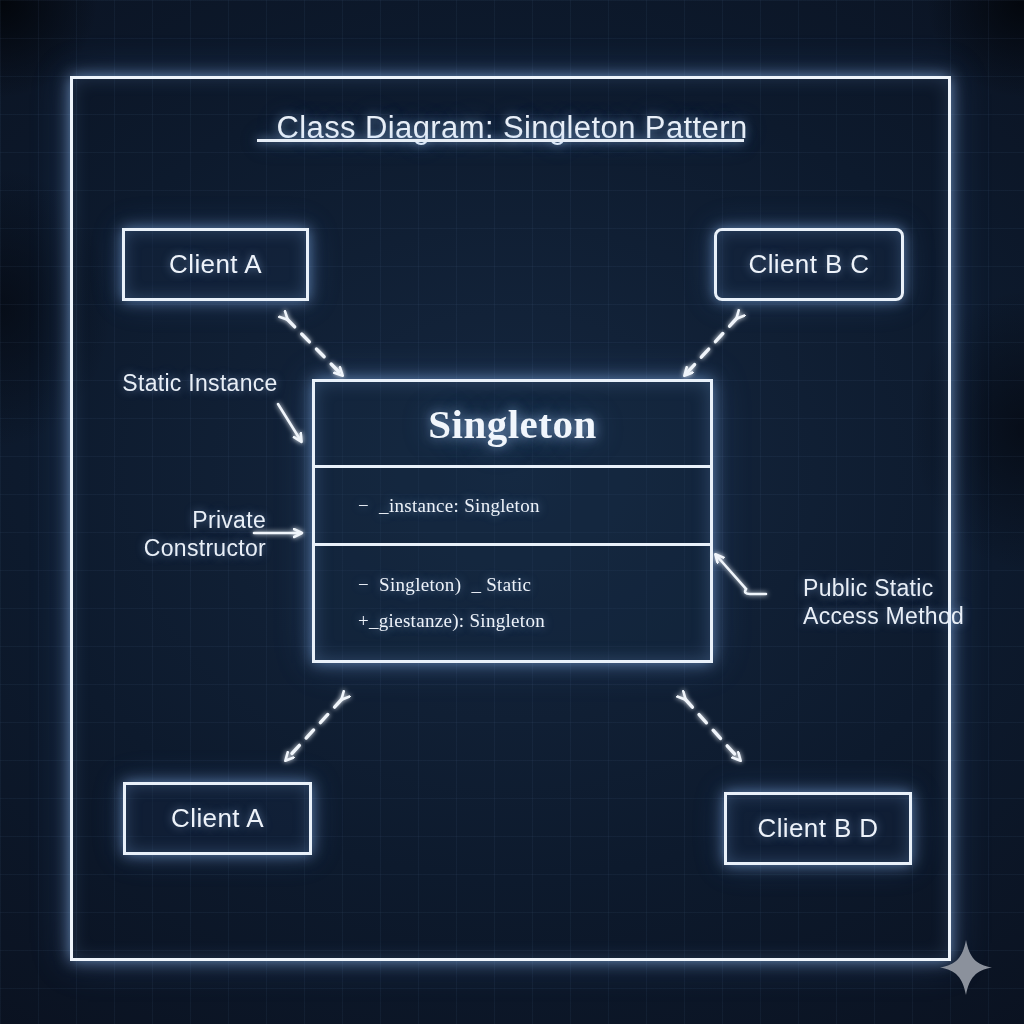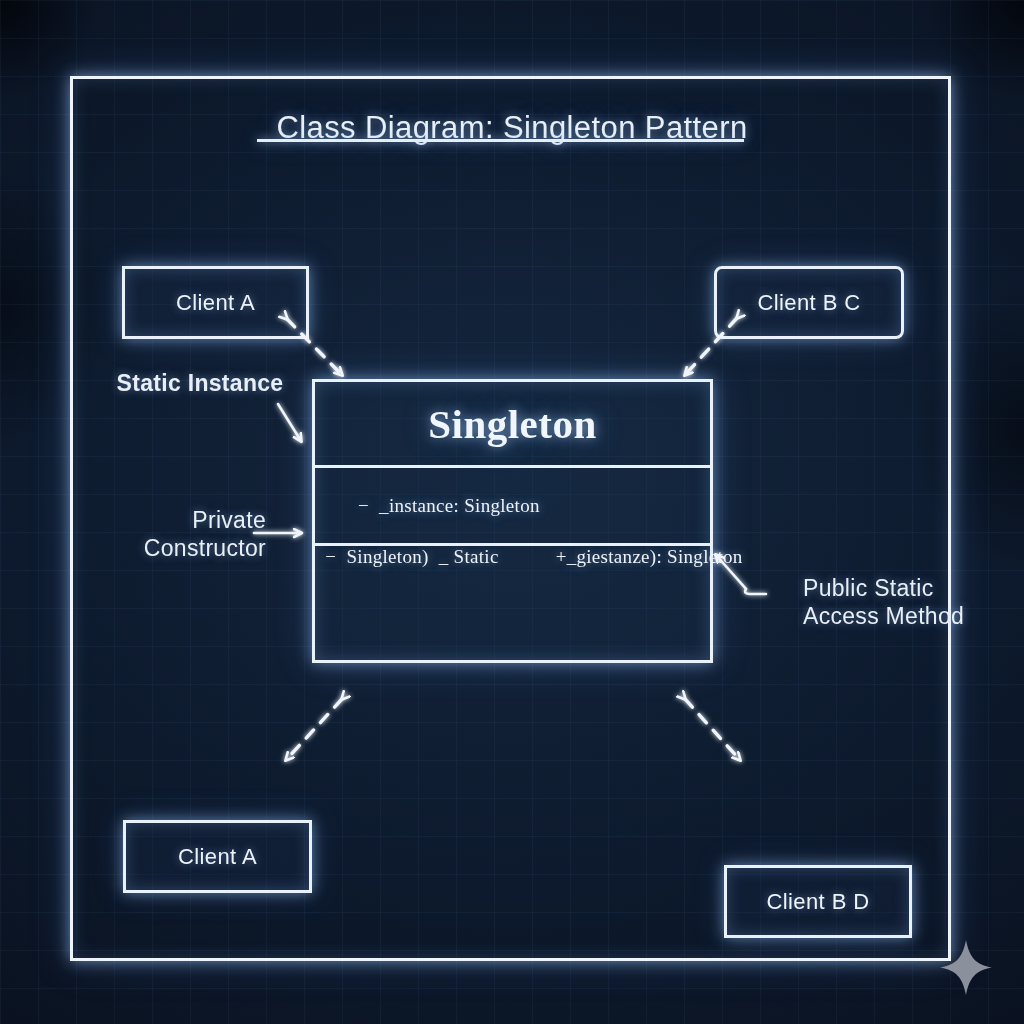--- a/index.html
+++ b/index.html
@@ -29,54 +29,53 @@
     margin-top:16px;
   }
   .title-underline{
     position:absolute;left:257px;top:139px;width:487px;height:3px;background:#e6edf6;
     box-shadow:0 0 10px rgba(165,205,255,.7),0 0 22px rgba(120,170,240,.35);
   }
   .node{
     position:absolute;border:3px solid #e9f1fa;background:rgba(24,45,74,.32);
     box-shadow:0 0 13px rgba(150,195,255,.55),0 0 32px rgba(100,150,220,.22),inset 0 0 16px rgba(140,185,245,.26);
     display:flex;align-items:center;justify-content:center;
-    font-size:22px;letter-spacing:.4px;color:#eef3fa;
+    font-size:26px;letter-spacing:.4px;color:#eef3fa;
     text-shadow:0 0 9px rgba(165,205,255,.5);
-    margin-top:38px;
   }
   .client-tl{left:122px;top:228px;width:181px;height:67px;}
   .client-tr{left:714px;top:228px;width:184px;height:67px;border-radius:8px;}
   .client-bl{left:123px;top:782px;width:183px;height:67px;}
-  .client-br{left:724px;top:827px;width:182px;height:67px;}
+  .client-br{left:724px;top:792px;width:182px;height:67px;}
   .singleton{
     position:absolute;left:312px;top:379px;width:395px;height:278px;
     border:3px solid #e9f1fa;background:rgba(24,45,74,.30);
     box-shadow:0 0 14px rgba(150,195,255,.55),0 0 36px rgba(100,150,220,.24),inset 0 0 18px rgba(140,185,245,.25);
     display:flex;flex-direction:column;font-family:Liberation Serif, serif;
   }
   .s-header{
     height:83px;border-bottom:3px solid #e9f1fa;
     display:flex;align-items:center;justify-content:center;
     font-size:41px;font-weight:700;letter-spacing:.5px;color:#f1f6fc;
     text-shadow:0 0 12px rgba(170,210,255,.65),0 0 30px rgba(120,170,240,.35);
   }
   .s-attrs{
     height:75px;border-bottom:3px solid #e9f1fa;
     display:flex;flex-direction:column;justify-content:center;
   }
-  .s-methods{flex:1;display:flex;flex-direction:row;justify-content:center;gap:14px;}
+  .s-methods{flex:1;display:flex;flex-direction:column;justify-content:center;gap:14px;}
   .s-line{
     padding-left:43px;font-size:19px;letter-spacing:.3px;color:#eef3fa;
     text-shadow:0 0 9px rgba(165,205,255,.5);white-space:pre;
   }
   .annotation{
     position:absolute;font-size:23px;letter-spacing:.3px;color:#e9eff7;
     text-shadow:0 0 9px rgba(160,200,255,.5);line-height:28px;
   }
-  .ann-static{left:105px;top:369px;width:190px;text-align:center;font-weight:bold;}
+  .ann-static{left:105px;top:369px;width:190px;text-align:center;}
   .ann-private{left:118px;top:506px;width:148px;text-align:right;}
   .ann-public{left:803px;top:574px;width:180px;text-align:left;}
   .overlay{position:absolute;left:0;top:0;width:1024px;height:1024px;pointer-events:none;}
 </style>
 </head>
 <body>
 
 <div class="stage">
 
   <div class="frame"></div>

